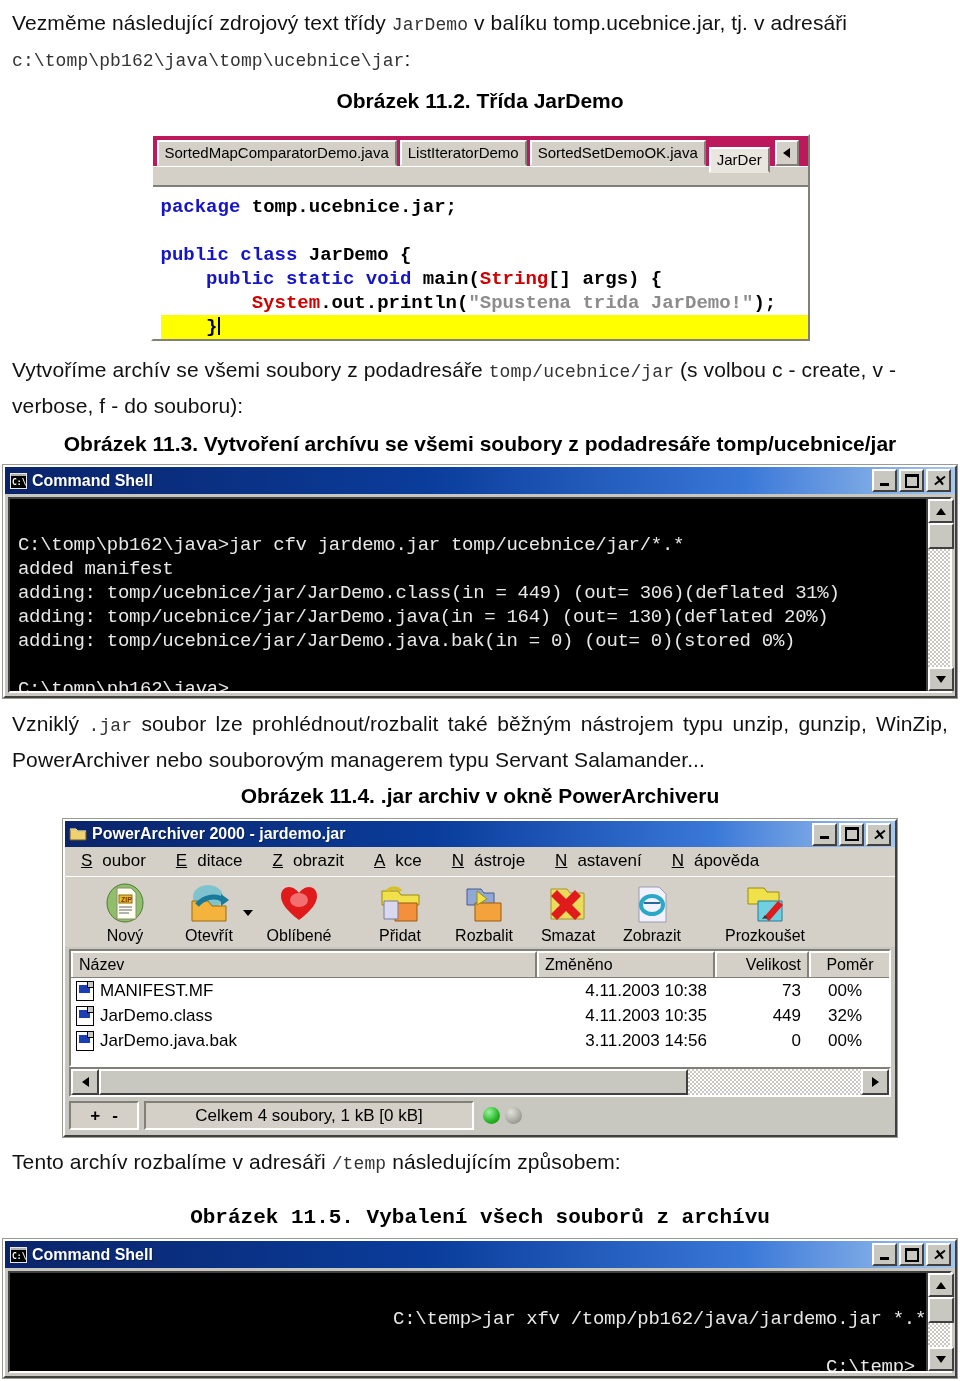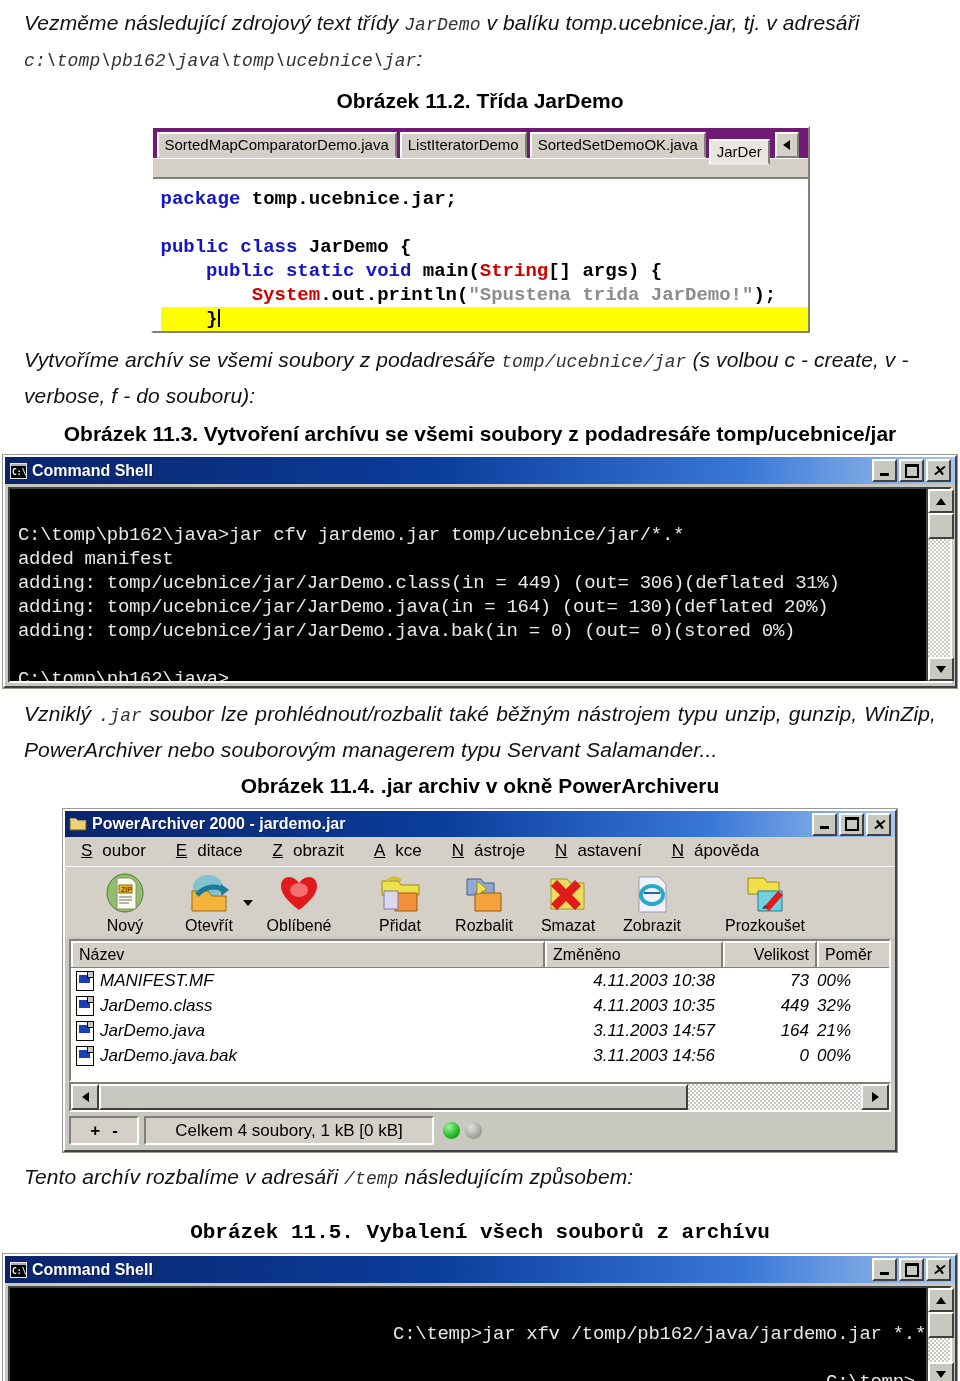--- a/index.html
+++ b/index.html
@@ -6,21 +6,21 @@
   body{
     width:960px;height:1381px;background:#ffffff;
     font-family:"Liberation Sans",sans-serif;
     color:#000;overflow:hidden;position:relative;
   }
   .page{width:960px;height:1381px;position:relative;}
 
   
   .prose{
     font-size:21px;line-height:34px;color:#111;
-    padding:0 24px;letter-spacing:.1px;font-style:italic;
+    padding:0 12px;letter-spacing:.1px;
   }
   .prose.just{text-align:justify;}
   .mono{font-family:"Liberation Mono","DejaVu Sans Mono",monospace;font-size:18px;color:#333;}
   .figcap{
     text-align:center;font-weight:bold;font-size:21px;line-height:30px;
     padding:2px 40px 6px 40px;color:#000;
   }
 
   
   .win{
@@ -80,23 +80,23 @@
   }
   .tri-up{width:0;height:0;border-left:5px solid transparent;border-right:5px solid transparent;border-bottom:7px solid #000;}
   .tri-down{width:0;height:0;border-left:5px solid transparent;border-right:5px solid transparent;border-top:7px solid #000;}
   .sb-thumb{
     width:22px;height:22px;background:#c8c8c0;
     border:2px solid;border-color:#ffffff #404040 #404040 #ffffff;
   }
 
   
   .ide{
-    width:655px;margin:4px auto;
+    width:655px;margin:12px auto;
     border:2px solid;border-color:#ffffff #808078 #808078 #ffffff;
-    background:#701a75;
+    background:#be185d;
   }
   .ide-tabs{display:flex;align-items:flex-end;padding:4px 2px 0 4px;height:30px;box-sizing:border-box;}
   .ide-tab{
     background:#d4d0c8;border:2px solid;border-color:#ffffff #808078 #d4d0c8 #ffffff;
     font-size:15px;padding:2px 6px 3px 6px;margin-right:3px;white-space:nowrap;color:#000;
     font-family:"Liberation Sans",sans-serif;
   }
   .ide-tab.active{background:#e9e6df;border-bottom-color:#e9e6df;position:relative;top:7px;}
   .ide-tab.clipped{overflow:hidden;max-width:64px;}
   .tab-spin{
@@ -151,22 +151,22 @@
   .lv-head{display:flex;background:#d4d0c8;border-bottom:1px solid #808078;}
   .lv-head div{
     font-size:16px;padding:3px 6px;color:#000;
     border-right:2px solid;border-color:#808078;
     border-top:2px solid #fff;border-left:2px solid #fff;
     box-sizing:border-box;white-space:nowrap;
   }
   .c-name{flex:1 1 auto;}
   .c-mod{width:178px;}
   .c-size{width:94px;text-align:right;}
-  .c-ratio{width:72px;text-align:left;border-right:none !important;}
-  .lv-row{display:flex;align-items:center;height:25px;font-size:17px;color:#000;font-style:italic;}
+  .c-ratio{width:80px;text-align:center;border-right:none !important;}
+  .lv-row{display:flex;align-items:center;height:25px;font-size:17px;color:#000;}
   .lv-row .c-name{display:flex;align-items:center;gap:6px;padding-left:5px;}
   .lv-row .c-mod,.lv-row .c-size,.lv-row .c-ratio{padding-right:8px;box-sizing:border-box;}
   .lv-row .c-mod{text-align:right;}
   .fileicon{
     width:16px;height:18px;background:#fff;border:1px solid #000;position:relative;flex:0 0 auto;
   }
   .fileicon:before{
     content:"";position:absolute;left:2px;top:3px;width:11px;height:8px;
     background:#1a3fb5;
   }
@@ -193,21 +193,21 @@
     margin:4px 4px 5px 4px;display:flex;align-items:stretch;gap:5px;height:29px;
     font-size:17px;
   }
   .st-cell{
     border:2px solid;border-color:#808078 #ffffff #ffffff #808078;
     background:#d4d0c8;display:flex;align-items:center;justify-content:center;
     color:#000;box-sizing:border-box;
   }
   .st-pm{width:70px;gap:12px;font-weight:bold;}
   .st-sel{flex:1 1 auto;}
-  .st-tot{width:290px;}
+  .st-tot{width:330px;}
   .st-leds{display:flex;align-items:center;gap:5px;padding:0 4px;}
   .led{width:17px;height:17px;border-radius:50%;}
   .led.green{background:radial-gradient(circle at 35% 30%,#9ef29e,#22b522 60%,#137a13);}
   .led.gray{background:radial-gradient(circle at 35% 30%,#e2e2dc,#a8a8a0 60%,#76766e);}
 </style>
 </head>
 <body>
 
 <div class="page">
 
@@ -451,29 +451,20 @@
             <i class="fileicon"></i>
             <span>JarDemo.class</span>
           </div>
         <div class="c-mod">4.11.2003 10:35</div>
         <div class="c-size">449</div>
         <div class="c-ratio">32%</div>
       </div>
       <div class="lv-row">
         <div class="c-name">
             <i class="fileicon"></i>
-            <span>JarDemo.java</span>
-          </div>
-        <div class="c-mod">3.11.2003 14:57</div>
-        <div class="c-size">164</div>
-        <div class="c-ratio">21%</div>
-      </div>
-      <div class="lv-row">
-        <div class="c-name">
-            <i class="fileicon"></i>
             <span>JarDemo.java.bak</span>
           </div>
         <div class="c-mod">3.11.2003 14:56</div>
         <div class="c-size">0</div>
         <div class="c-ratio">00%</div>
       </div>
       <div style="height:12px;background:#fff;"></div>
     </div>
 
     <div class="pa-hscroll">

